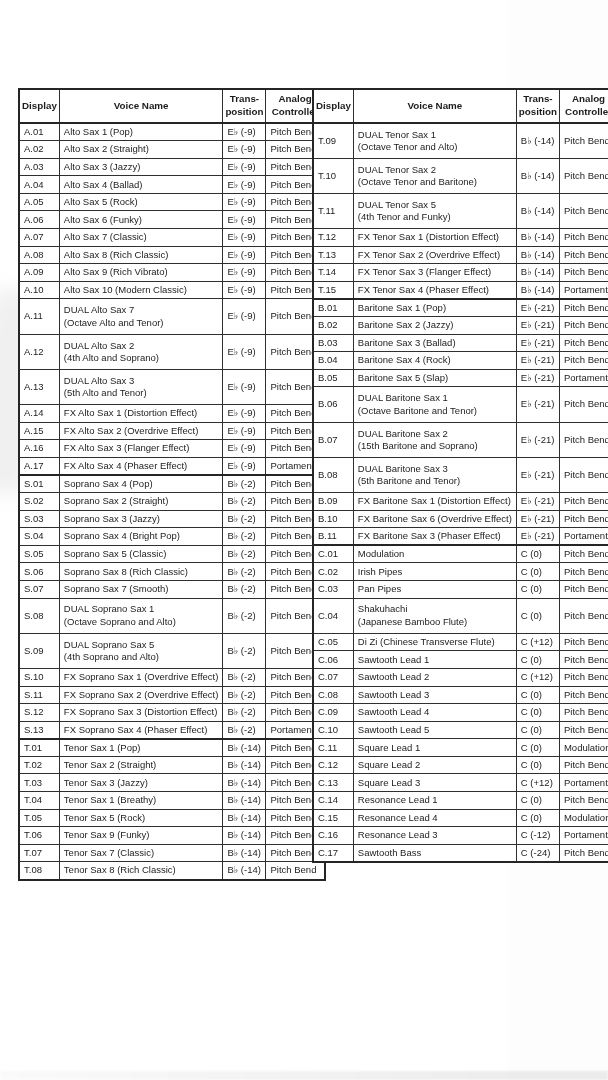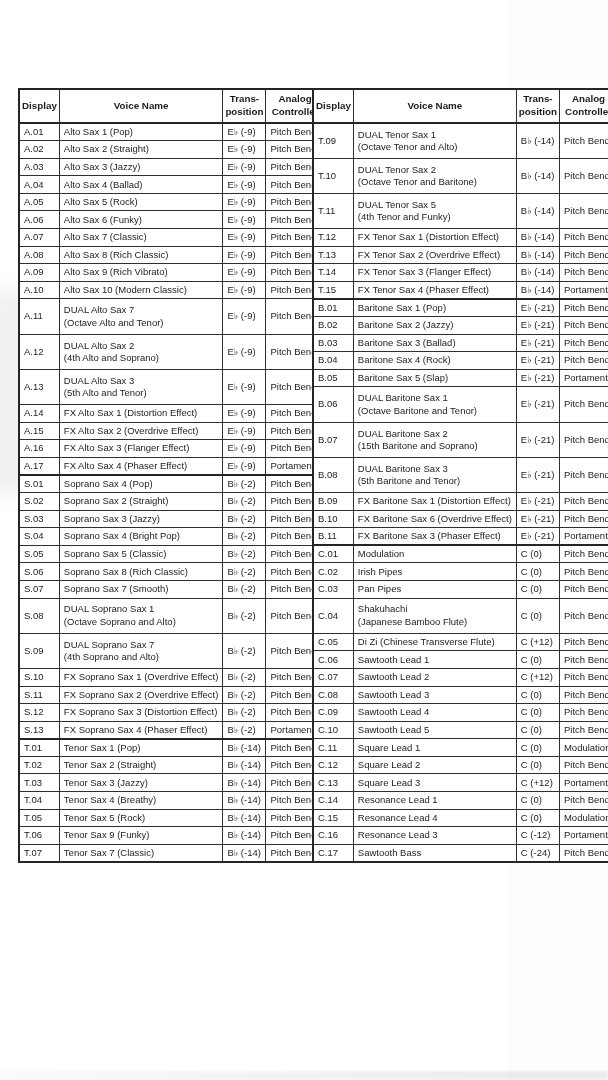--- a/index.html
+++ b/index.html
@@ -269,21 +269,21 @@
           <td class="cell-voice">
             <span class="voice-line">DUAL Soprano Sax 1</span>
             <span class="voice-line">(Octave Soprano and Alto)</span>
           </td>
           <td class="cell-trans">B♭ (-2)</td>
           <td class="cell-ctrl">Pitch Bend</td>
         </tr>
         <tr class="double">
           <td class="cell-display">S.09</td>
           <td class="cell-voice">
-            <span class="voice-line">DUAL Soprano Sax 7</span>
+            <span class="voice-line">DUAL Soprano Sax 5</span>
             <span class="voice-line">(4th Soprano and Alto)</span>
           </td>
           <td class="cell-trans">B♭ (-2)</td>
           <td class="cell-ctrl">Pitch Bend</td>
         </tr>
         <tr class="single">
           <td class="cell-display">S.10</td>
           <td class="cell-voice">
             <span class="voice-line">FX Soprano Sax 1 (Overdrive Effect)</span>
           </td>
@@ -334,21 +334,21 @@
           <td class="cell-display">T.03</td>
           <td class="cell-voice">
             <span class="voice-line">Tenor Sax 3 (Jazzy)</span>
           </td>
           <td class="cell-trans">B♭ (-14)</td>
           <td class="cell-ctrl">Pitch Bend</td>
         </tr>
         <tr class="single">
           <td class="cell-display">T.04</td>
           <td class="cell-voice">
-            <span class="voice-line">Tenor Sax 4 (Breathy)</span>
+            <span class="voice-line">Tenor Sax 1 (Breathy)</span>
           </td>
           <td class="cell-trans">B♭ (-14)</td>
           <td class="cell-ctrl">Pitch Bend</td>
         </tr>
         <tr class="single">
           <td class="cell-display">T.05</td>
           <td class="cell-voice">
             <span class="voice-line">Tenor Sax 5 (Rock)</span>
           </td>
           <td class="cell-trans">B♭ (-14)</td>
@@ -359,20 +359,28 @@
           <td class="cell-voice">
             <span class="voice-line">Tenor Sax 9 (Funky)</span>
           </td>
           <td class="cell-trans">B♭ (-14)</td>
           <td class="cell-ctrl">Pitch Bend</td>
         </tr>
         <tr class="single">
           <td class="cell-display">T.07</td>
           <td class="cell-voice">
             <span class="voice-line">Tenor Sax 7 (Classic)</span>
+          </td>
+          <td class="cell-trans">B♭ (-14)</td>
+          <td class="cell-ctrl">Pitch Bend</td>
+        </tr>
+        <tr class="single">
+          <td class="cell-display">T.08</td>
+          <td class="cell-voice">
+            <span class="voice-line">Tenor Sax 8 (Rich Classic)</span>
           </td>
           <td class="cell-trans">B♭ (-14)</td>
           <td class="cell-ctrl">Pitch Bend</td>
         </tr>
       </tbody>
   </table>
 
   <table class="vtable right">
     <colgroup>
       <col class="c-display">

